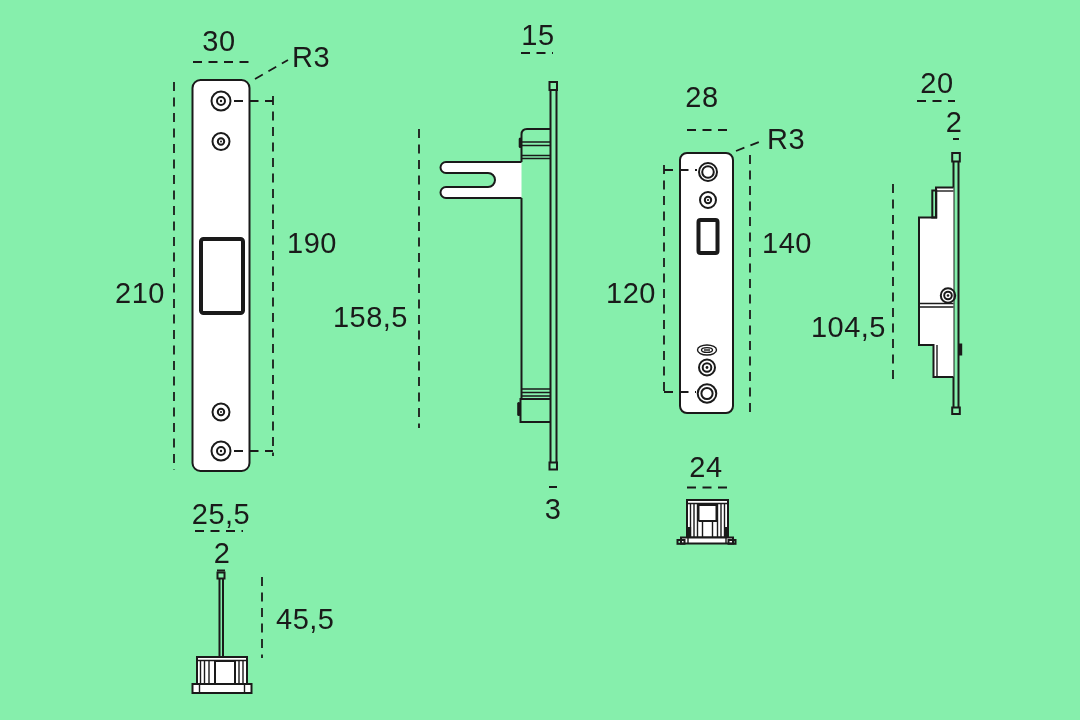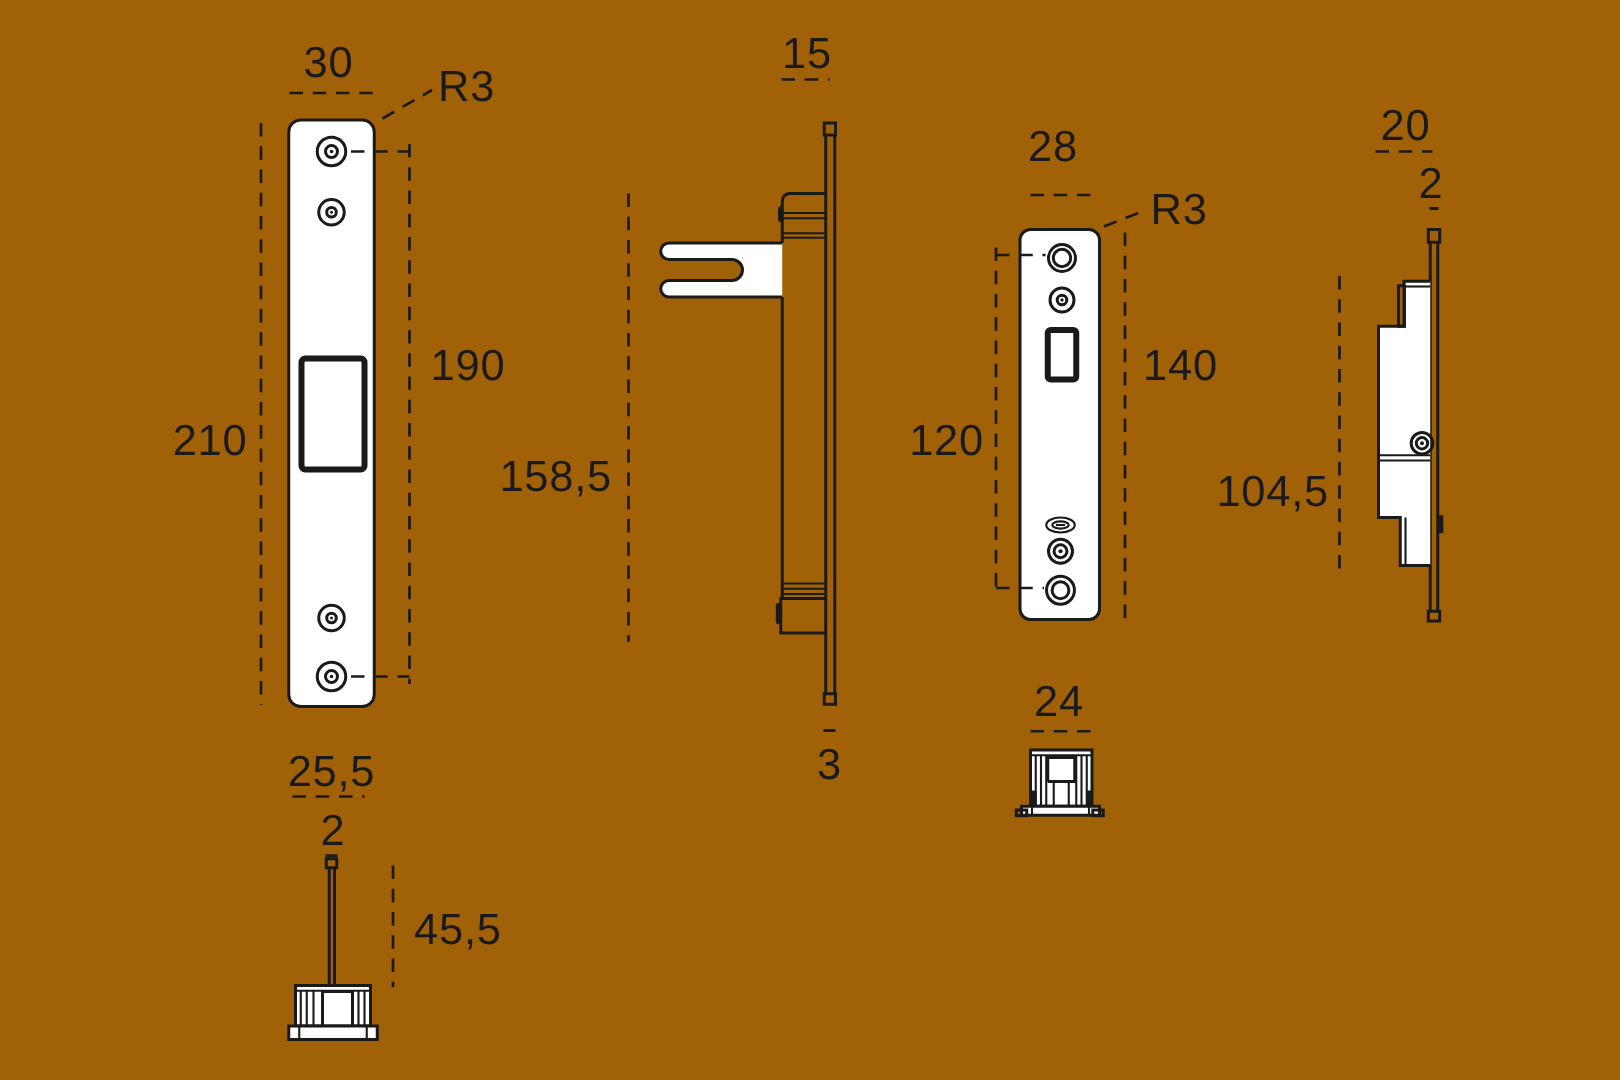--- a/index.html
+++ b/index.html
@@ -1,16 +1,16 @@
 <!DOCTYPE html>
 <html><head>
 <meta charset="utf-8">
 <style>
   html,body{margin:0;padding:0;background:#ffffff;}
-  .canvas{position:relative;width:1080px;height:720px;background:#a16207;overflow:hidden;
+  .canvas{position:relative;width:1080px;height:720px;background:#86efac;overflow:hidden;
           font-family:"Liberation Sans", sans-serif;}
   svg{display:block;}
   .ln{stroke:#1a1a1a;stroke-width:2;fill:none;stroke-linecap:butt;}
   .lnw{stroke:#1a1a1a;stroke-width:2;fill:#ffffff;}
   .thick{stroke:#1a1a1a;stroke-width:4;fill:none;}
   .thin{stroke:#1a1a1a;stroke-width:1.4;fill:none;}
   .dash{stroke:#1a1a1a;stroke-width:1.8;fill:none;stroke-dasharray:9 6.5;}
   .fillb{fill:#1a1a1a;stroke:none;}
   .dot{fill:#1a1a1a;stroke:none;}
   text{fill:#1a1a1a;font-size:29px;letter-spacing:0.5px;font-family:"Liberation Sans", sans-serif;}

